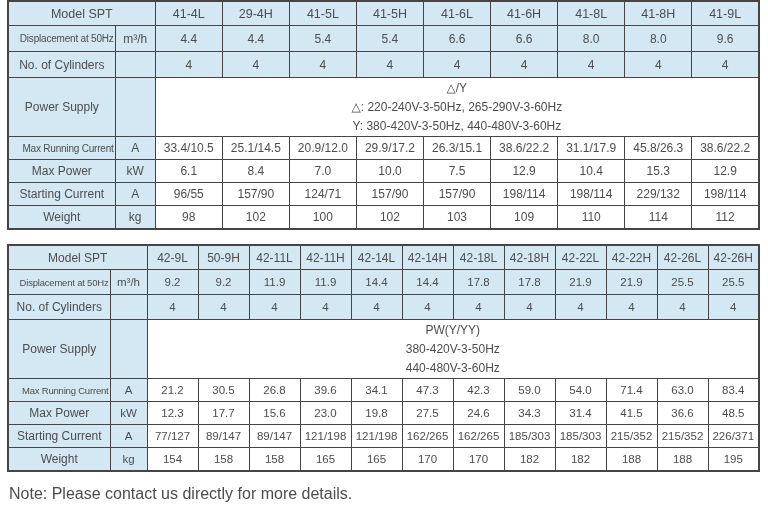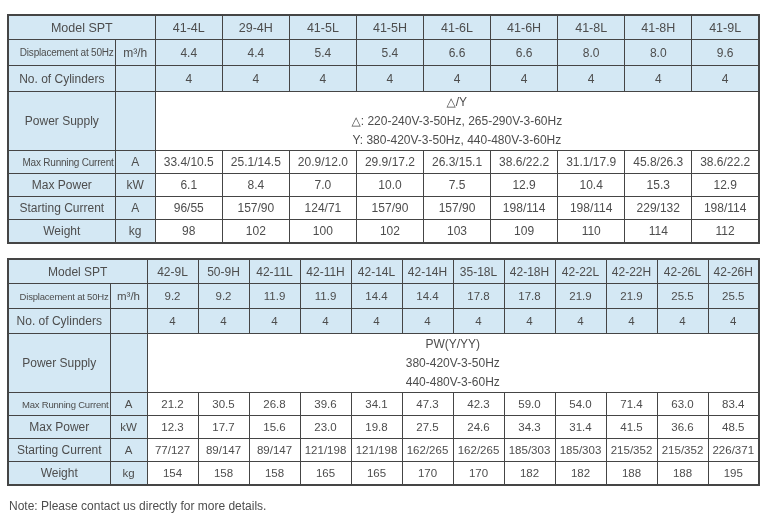--- a/index.html
+++ b/index.html
@@ -1,38 +1,38 @@
 <!DOCTYPE html>
 <html><head>
 <meta charset="utf-8">
 <style>
   html,body { margin:0; padding:0; background:#ffffff; width:768px; height:530px; overflow:hidden;
     font-family:"Liberation Sans", sans-serif; color:#4d4d4d; }
-  .wrap { padding:14px 7px; }
+  .wrap { padding:0 7px; }
   table { border-collapse:collapse; table-layout:fixed; width:753px; border:2px solid #454545; }
   td { border:1px solid #454545; text-align:center; vertical-align:middle; padding:0 1px;
        font-size:12px; color:#4d4d4d; overflow:hidden; white-space:nowrap; }
   .blue { background:#d4e8f4; }
   .t1 td { height:22px; }
   .t1 tr.hdr td { height:23px; font-size:12.5px; }
   .t1 tr.disp td, .t1 tr.cyl td { height:25px; }
   .model-spt { font-size:13.5px; }
   .lbl { font-size:12px; }
   .sm { font-size:10px; letter-spacing:-0.2px;text-align:right; }
   .ps-cell { background:#ffffff; }
   .ps-cell div { line-height:19px; font-size:12px; }
   tr.power td { height:58px; }
   .t2 td { height:22px; font-size:11.5px; }
   .t2 tr.hdr td { height:23px; font-size:12px; }
   .t2 tr.disp td, .t2 tr.cyl td { height:24px; }
   .t2 .model-spt { font-size:13.5px; }
   .t2 .lbl { font-size:12px; }
   .t2 .sm { font-size:9.5px; }
   .gap { height:14px; }
-  .note { margin:13px 0 0 2px; font-size:12px; color:#4d4d4d; }
+  .note { margin:13px 0 0 2px; font-size:16px; color:#4d4d4d; }
 </style>
 </head>
 <body>
 
 <div class="wrap">
 
   <table class="t1">
     <colgroup>
       <col style="width:107px">
         <col style="width:40px">
@@ -170,21 +170,21 @@
     </colgroup>
     <tbody>
         <tr class="hdr blue">
       <td colspan="2" class="model-spt">Model SPT</td>
       <td>42-9L</td>
       <td>50-9H</td>
       <td>42-11L</td>
       <td>42-11H</td>
       <td>42-14L</td>
       <td>42-14H</td>
-      <td>35-18L</td>
+      <td>42-18L</td>
       <td>42-18H</td>
       <td>42-22L</td>
       <td>42-22H</td>
       <td>42-26L</td>
       <td>42-26H</td>
     </tr>
     <tr class="disp blue">
       <td class="lbl sm">Displacement at 50Hz</td>
       <td class="unit">m³/h</td>
       <td>9.2</td>

